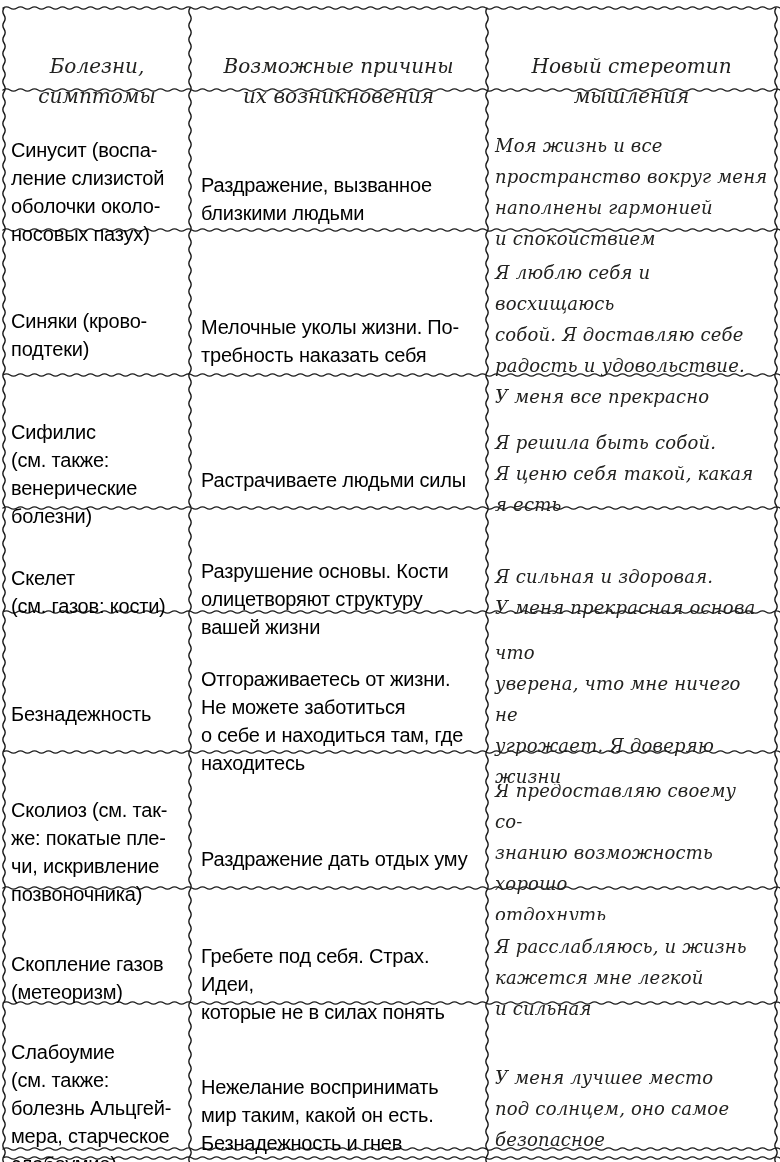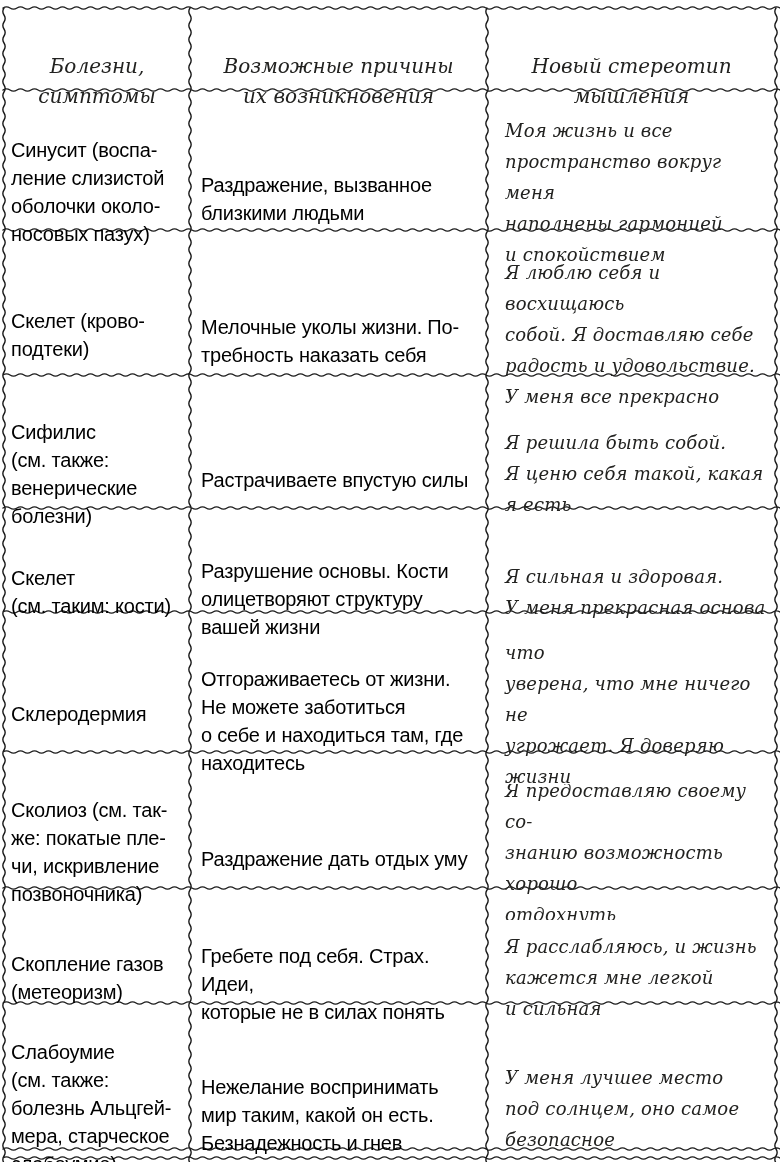--- a/index.html
+++ b/index.html
@@ -44,21 +44,21 @@
   }
   .c1 { padding: 0 4px 0 7px; }
   .c2 { padding: 13px 6px 0 11px; }
   
   .script {
     font-family: "DejaVu Serif", serif;
     font-style: italic;
     color: #222220;
   }
   .c3 {
-    padding: 0 8px 0 18px;
+    padding: 0 8px 0 8px;
     font-size: 18px;
     line-height: 31px;
     letter-spacing: 0.2px;
   }
   .hcell {
     justify-content: center;
     text-align: center;
     font-size: 20px;
     line-height: 30px;
   }
@@ -90,53 +90,53 @@
 носовых пазух)</div>
       <div class="cell sans c2">Раздражение, вызванное
 близкими людьми</div>
       <div class="cell script c3">Моя жизнь и все
 пространство вокруг меня
 наполнены гармонией
 и спокойствием</div>
     </div>
 
     <div class="trow">
-      <div class="cell sans c1">Скелет (крово-
+      <div class="cell sans c1">Синяки (крово-
 подтеки)</div>
       <div class="cell sans c2">Мелочные уколы жизни. По-
 требность наказать себя</div>
       <div class="cell script c3">Я люблю себя и восхищаюсь
 собой. Я доставляю себе
 радость и удовольствие.
 У меня все прекрасно</div>
     </div>
 
     <div class="trow">
       <div class="cell sans c1">Сифилис
 (см. также:
 венерические
 болезни)</div>
-      <div class="cell sans c2">Растрачиваете впустую силы</div>
+      <div class="cell sans c2">Растрачиваете людьми силы</div>
       <div class="cell script c3">Я решила быть собой.
 Я ценю себя такой, какая
 я есть</div>
     </div>
 
     <div class="trow">
       <div class="cell sans c1">Скелет
-(см. таким: кости)</div>
+(см. газов: кости)</div>
       <div class="cell sans c2">Разрушение основы. Кости
 олицетворяют структуру
 вашей жизни</div>
       <div class="cell script c3">Я сильная и здоровая.
 У меня прекрасная основа</div>
     </div>
 
     <div class="trow">
-      <div class="cell sans c1">Склеродермия</div>
+      <div class="cell sans c1">Безнадежность</div>
       <div class="cell sans c2">Отгораживаетесь от жизни.
 Не можете заботиться
 о себе и находиться там, где
 находитесь</div>
       <div class="cell script c3">Я расслабилась, потому что
 уверена, что мне ничего не
 угрожает. Я доверяю жизни
 и себе</div>
     </div>
 

